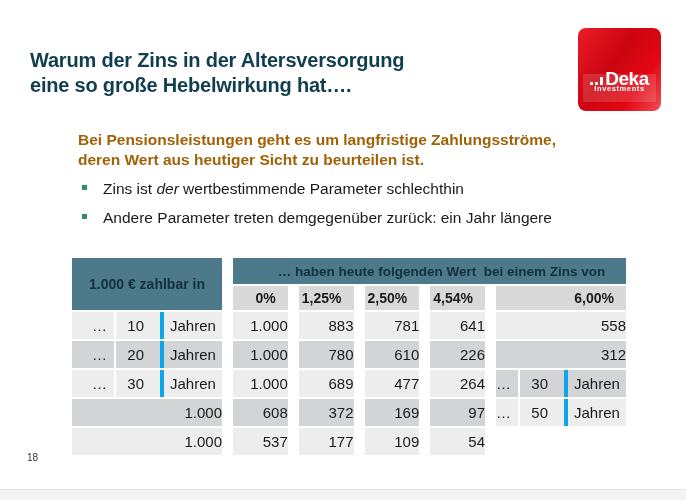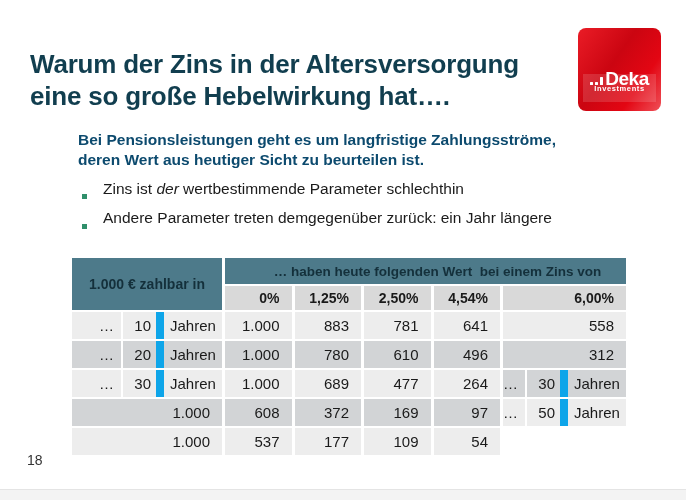--- a/index.html
+++ b/index.html
@@ -28,44 +28,44 @@
   .logo-name{font-size:19px;font-weight:bold;letter-spacing:-0.5px;line-height:1;}
   .logo-band{
     position:absolute;left:5px;right:5px;bottom:9px;height:28px;
     background:rgba(255,255,255,0.14);
     display:flex;align-items:center;justify-content:center;
   }
   .logo-sub{font-size:7.5px;font-weight:bold;color:#ffffff;letter-spacing:0.6px;}
   
   .title{
     position:absolute;left:30px;top:48px;
-    color:#113e4f;font-size:26px;font-weight:bold;line-height:1.24;
+    color:#113e4f;font-size:20px;font-weight:bold;line-height:1.24;
     letter-spacing:-0.2px;
   }
   
   .subtitle{
     position:absolute;left:78px;top:130px;width:560px;
-    color:#0c4a6e;font-size:15.5px;font-weight:bold;line-height:1.32;
+    color:#a16207;font-size:15.5px;font-weight:bold;line-height:1.32;
   }
   
   .bullets{position:absolute;left:82px;top:179px;width:540px;}
-  .bullet{display:flex;margin-bottom:9px;align-items:flex-end;}
+  .bullet{display:flex;margin-bottom:9px;}
   .bullet-marker{
     flex:0 0 auto;width:5px;height:5px;background:#2f8f6b;
     margin-top:6px;margin-right:16px;
   }
   .bullet-text{color:#1a1a1a;font-size:15.5px;line-height:1.32;}
   .bullet-text em{font-style:italic;}
   
   .ptable{
     position:absolute;left:72px;top:258px;width:554px;
     display:grid;
     grid-template-columns:150px repeat(5,1fr);
     grid-template-rows:26px 24px repeat(5,27px);
-    gap:2px 3px;
+    gap:2px 11px;
     background:#ffffff;
     font-size:15px;color:#1a1a1a;
   }
   .cell{display:flex;align-items:center;}
   .corner{
     grid-row:1/3;grid-column:1;
     background:#4d7a8a;color:#14303b;
     font-weight:bold;font-size:14px;
     justify-content:center;
   }
@@ -74,37 +74,37 @@
     background:#4d7a8a;color:#14303b;
     font-weight:bold;font-size:13.5px;
     justify-content:center;white-space:pre;padding-left:24px;
   }
   .rate{
     background:#d9d9d9;font-weight:bold;font-size:14px;
     justify-content:flex-end;padding-right:12px;box-sizing:border-box;
   }
   .row-odd{background:#ededed;}
   .row-even{background:#d2d4d6;}
-  .val{justify-content:flex-end;padding-right:12px;box-sizing:border-box;}
+  .val{justify-content:flex-end;padding-right:0;box-sizing:border-box;}
   .lbl{display:flex;align-items:stretch;padding:0;}
   .lbl .dots{
     flex:1;display:flex;align-items:center;justify-content:flex-end;
     padding-right:7px;border-right:2px solid #ffffff;
   }
   .lbl .num{
     flex:0 0 28px;display:flex;align-items:center;justify-content:flex-end;
-    padding-right:5px;border-right:8px solid #0ea5e9;
+    padding-right:16px;border-right:4px solid #0ea5e9;
   }
   .lbl .unit{
     flex:0 0 52px;display:flex;align-items:center;padding-left:6px;
   }
   
   .page-number{
     position:absolute;left:27px;top:452px;
-    font-size:14px;color:#333333;
+    font-size:10px;color:#333333;
   }
   .bottom-strip{
     position:absolute;left:0;right:0;bottom:0;height:10px;
     background:#f3f3f3;border-top:1px solid #e4e4e4;
   }
 </style>
 </head>
 <body>
 
 <div class="logo">
@@ -166,21 +166,21 @@
   <div class="cell val row-odd">558</div>
 
   <div class="cell lbl row-even">
     <span class="dots">…</span>
     <span class="num">20</span>
     <span class="unit">Jahren</span>
   </div>
   <div class="cell val row-even">1.000</div>
   <div class="cell val row-even">780</div>
   <div class="cell val row-even">610</div>
-  <div class="cell val row-even">496</div>
+  <div class="cell val row-even">226</div>
   <div class="cell val row-even">312</div>
 
   <div class="cell lbl row-odd">
     <span class="dots">…</span>
     <span class="num">30</span>
     <span class="unit">Jahren</span>
   </div>
   <div class="cell val row-odd">1.000</div>
   <div class="cell val row-odd">689</div>
   <div class="cell val row-odd">477</div>

